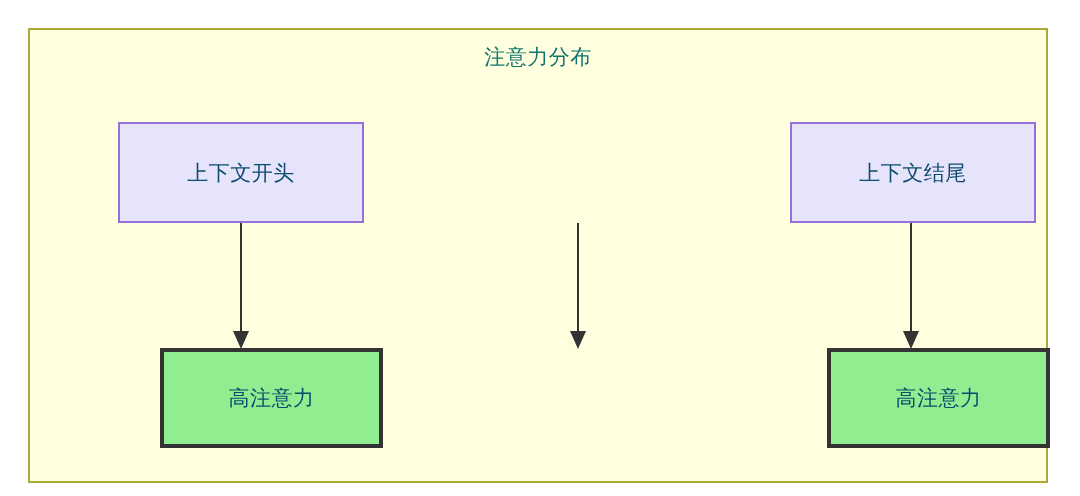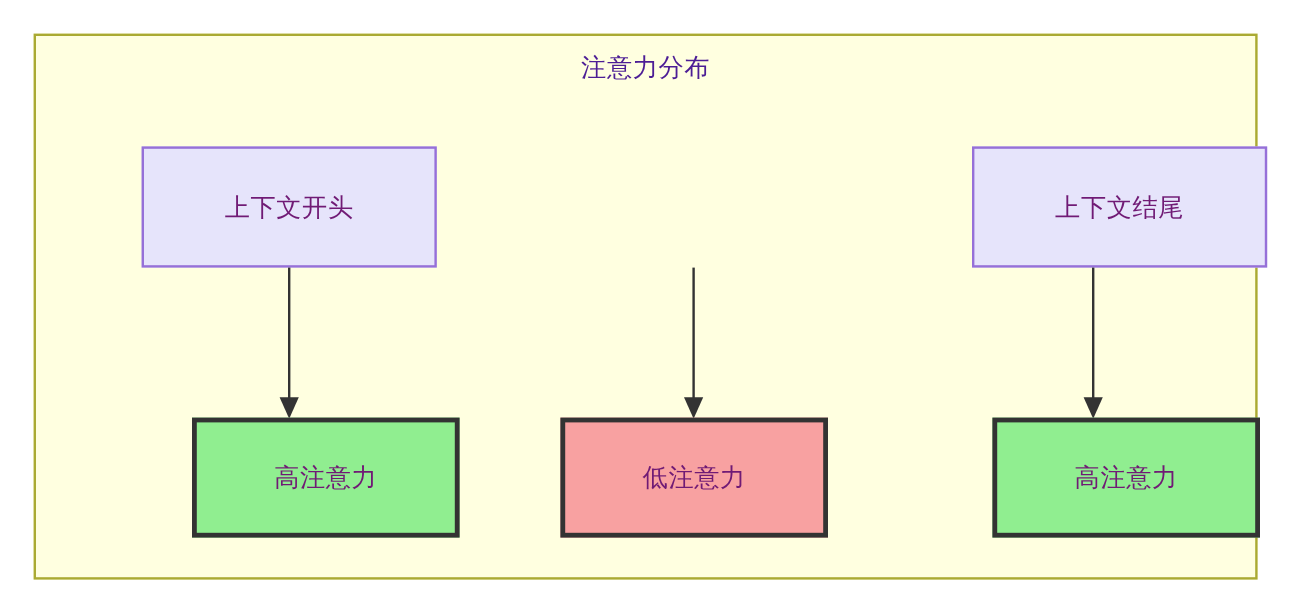--- a/index.html
+++ b/index.html
@@ -29,53 +29,53 @@
     border: 2px solid #aaaa33;
     box-sizing: border-box;
   }
   .cluster-title {
     position: absolute;
     left: 0;
     top: 14px;
     width: 100%;
     text-align: center;
     font-size: 21px;
-    color: #4c1d95;
+    color: #0f766e;
     line-height: 1.2;
     letter-spacing: 0.5px;
   }
   .node {
     position: absolute;
     box-sizing: border-box;
     display: flex;
     align-items: center;
     justify-content: center;
     font-size: 21px;
-    color: #701a75;
+    color: #0c4a6e;
     letter-spacing: 0.5px;
   }
   .node-context {
     background: #e6e4fb;
     border: 2px solid #9670d8;
     width: 246px;
     height: 101px;
     top: 92px;
   }
   .node-attn {
     width: 223px;
     height: 100px;
     top: 318px;
     border: 4px solid #333333;
   }
   .fill-green { background: #90ee90; margin-left: 27px; }
   .fill-red   { background: #f8a1a1; }
 
   .ctx-0 { left: 88px; }
   .ctx-1 { left: 427px; }
-  .ctx-2 { left: 760px; margin-left: 20px; }
+  .ctx-2 { left: 760px; }
 
   .attn-0 { left: 103px; }
   .attn-1 { left: 437px; }
   .attn-2 { left: 770px; }
 
   .edge {
     position: absolute;
     top: 193px;
     width: 24px;
     height: 126px;
@@ -116,18 +116,17 @@
 
     <div class="edge edge-2">
       <svg width="24" height="126" viewBox="0 0 24 126">
         <line x1="12" y1="0" x2="12" y2="112" stroke="#333333" stroke-width="2"></line>
         <polygon points="12,126 4,108 20,108" fill="#333333"></polygon>
       </svg>
     </div>
 
     <div class="node node-attn attn-0 fill-green">高注意力</div>
 
-    <div class="node node-attn attn-1 fill-red">低注意力</div>
 
     <div class="node node-attn attn-2 fill-green">高注意力</div>
 
   </div>
 </div>
 
 </body></html>

